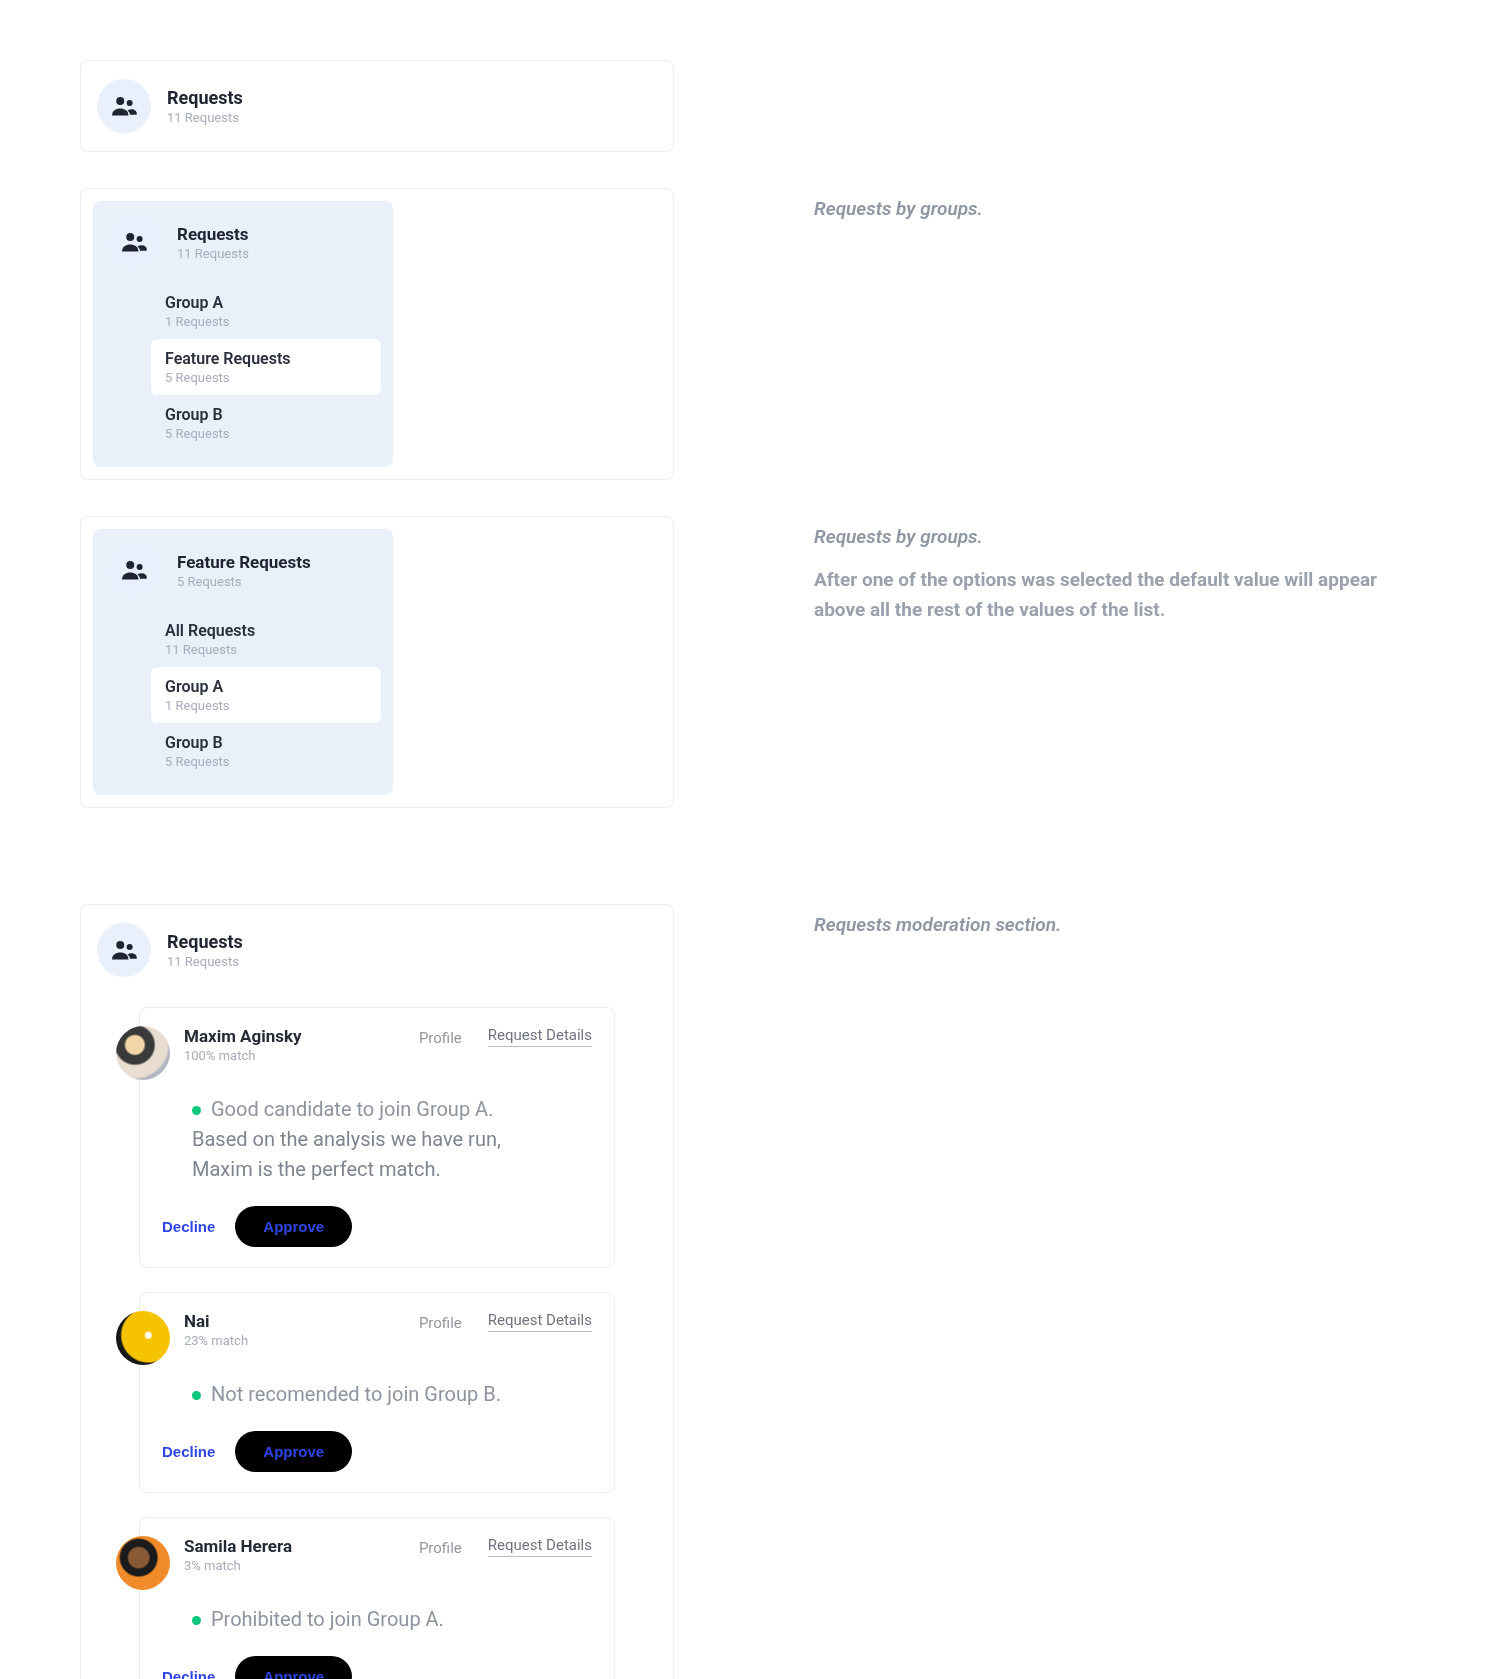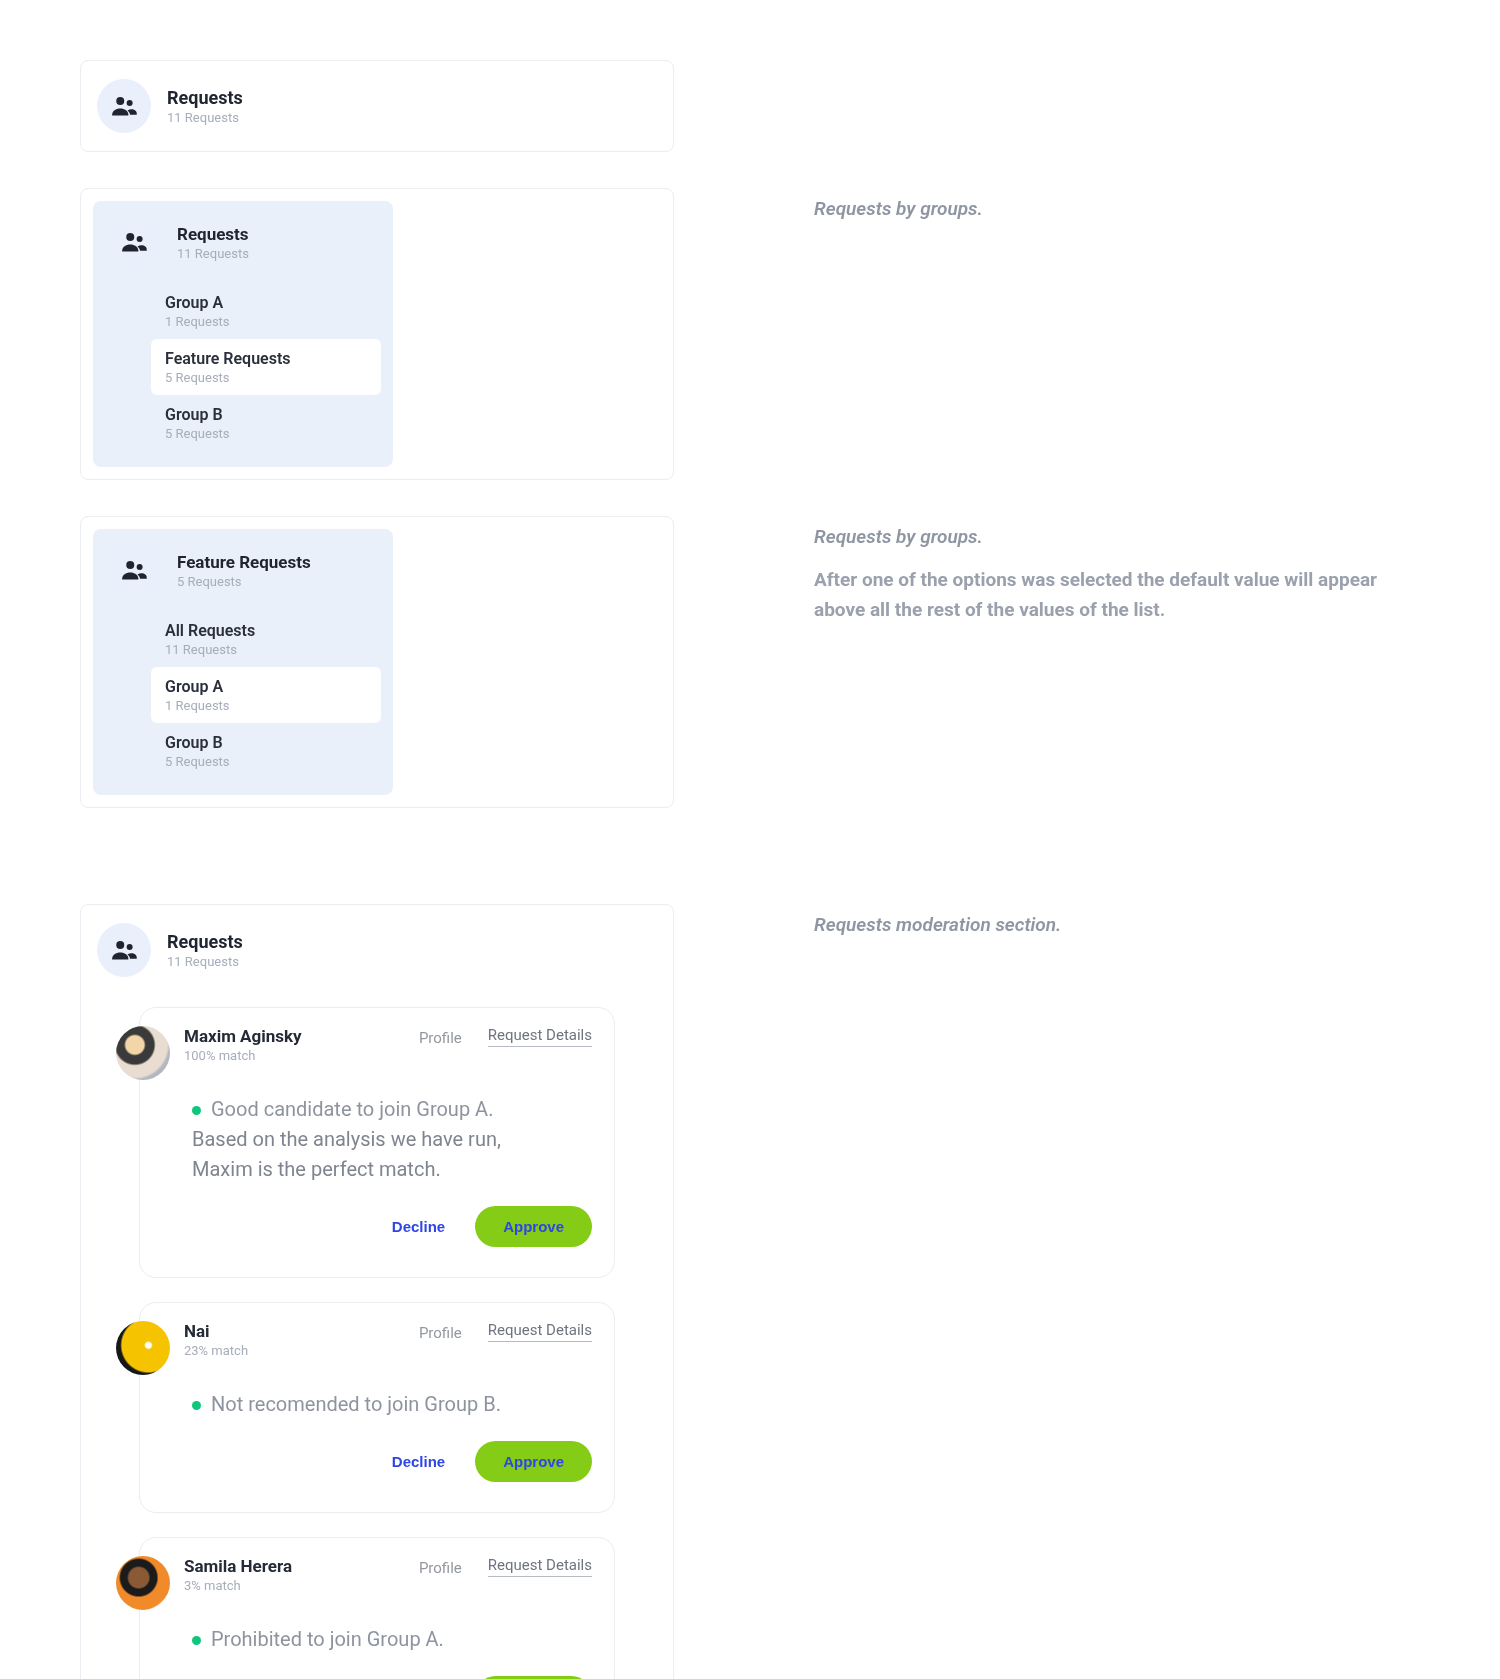--- a/index.html
+++ b/index.html
@@ -79,22 +79,22 @@
     cursor: pointer;
   }
   .group-item.selected { background: #ffffff; }
   .group-item .g-title { font-weight: 600; font-size: 16px; color: #2a2f3c; }
   .group-item .g-sub { font-size: 13px; color: #a7adba; margin-top: 2px; }
 
   
   .mod-list { padding: 24px 46px 14px 46px; display: flex; flex-direction: column; gap: 24px; }
   .req-card {
     border: 1px solid #ececf3;
-    border-radius: 17px;
-    padding: 18px 22px 30px 22px;
+    border-radius: 8px;
+    padding: 18px 22px 20px 22px;
     position: relative;
   }
   .req-head { display: flex; align-items: flex-start; }
   .avatar {
     width: 54px; height: 54px; border-radius: 50%;
     margin-left: -46px; margin-right: 14px;
     flex-shrink: 0;
     display: block;
   }
   .avatar.a1 { background: radial-gradient(circle at 35% 35%, #f2d6a8 18%, #3a3a3a 22% 38%, #e8ddd0 42% 65%, #b3b7c2 70%); }
@@ -106,26 +106,26 @@
   .link-plain { color: #93989f; cursor: pointer; }
   .link-underline { color: #6f7480; border-bottom: 1px solid #b7bbc4; padding-bottom: 2px; cursor: pointer; }
 
   .req-body { padding-left: 30px; margin-top: 14px; font-size: 20px; color: #8e949f; line-height: 1.5; max-width: 360px; }
   .dot {
     width: 9px; height: 9px; border-radius: 50%; background: #0ec77a;
     display: inline-block; margin-right: 10px; vertical-align: 1px;
   }
   .req-body .extra { color: #7f8590; }
 
-  .req-actions { display: flex; justify-content: flex-end; gap: 30px; align-items: center; margin-top: 22px; }
+  .req-actions { display: flex; gap: 20px; align-items: center; margin-top: 22px; }
   .btn-decline {
     color: #2f46e6; font-weight: 600; font-size: 15px; cursor: pointer; background: none; border: none;
   }
   .btn-approve {
-    background: #84cc16; color: #2f46e6; font-weight: 600; font-size: 15px;
+    background: #000000; color: #2f46e6; font-weight: 600; font-size: 15px;
     border: none; border-radius: 999px; padding: 12px 28px; cursor: pointer;
   }
 
   .spacer-lg { height: 60px; }
 </style>
 </head>
 <body>
 
 <div class="row">
   <div class="card">

